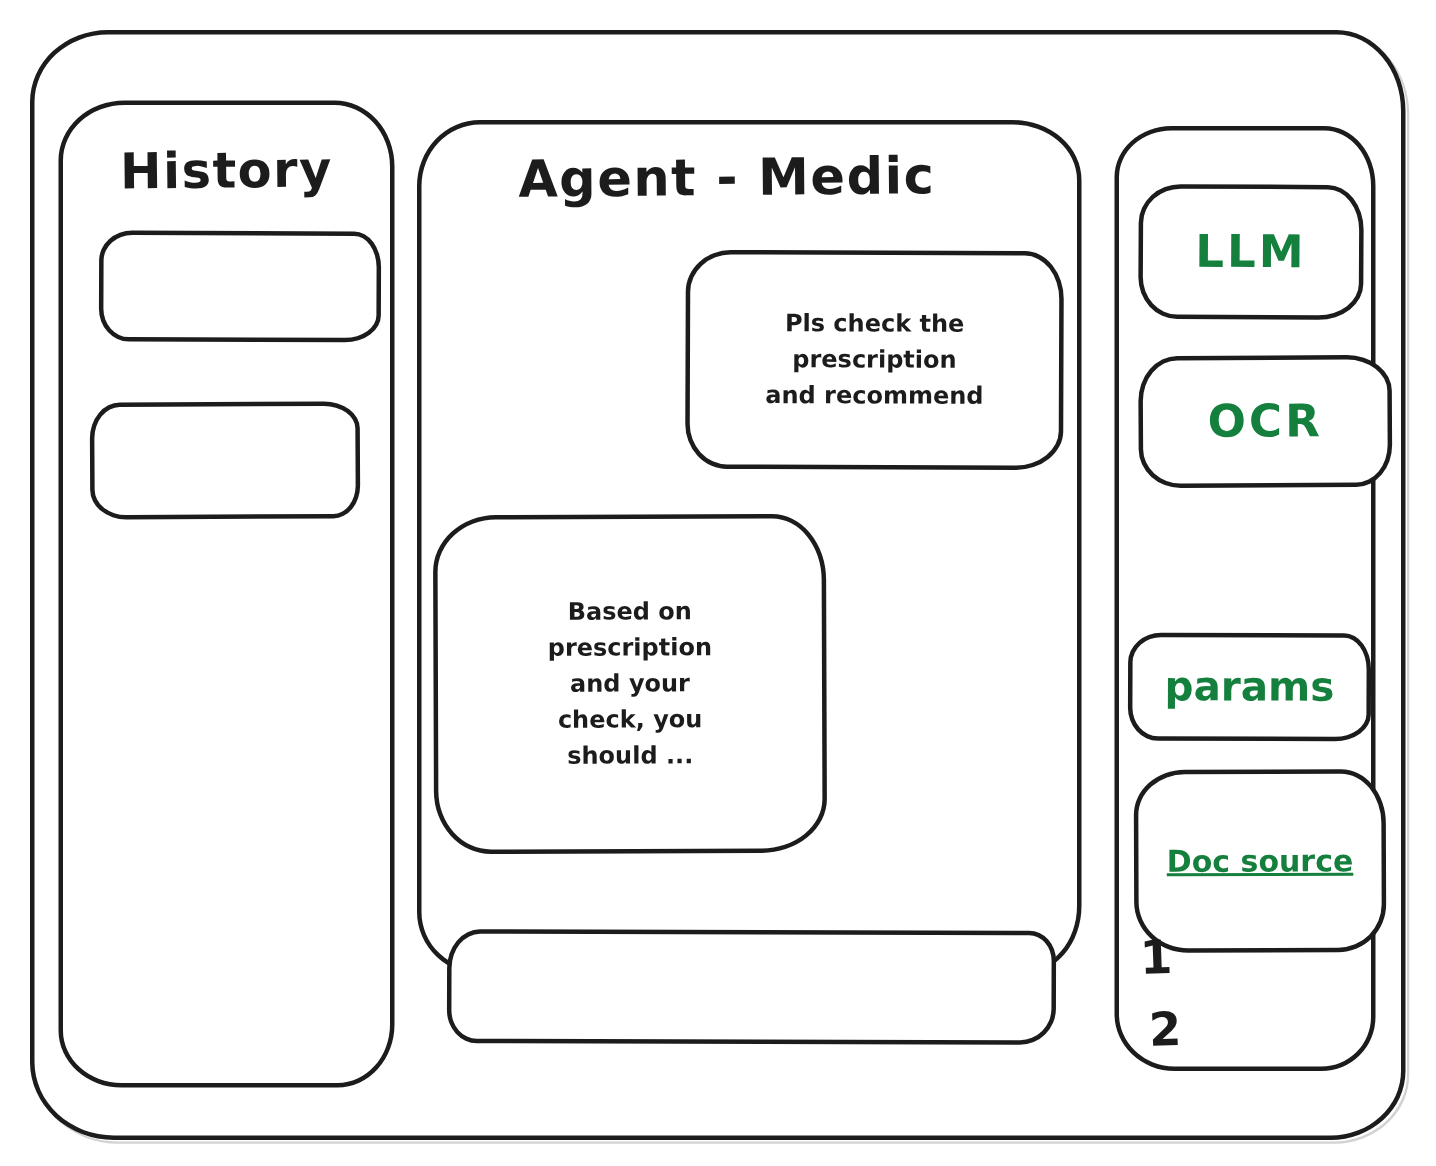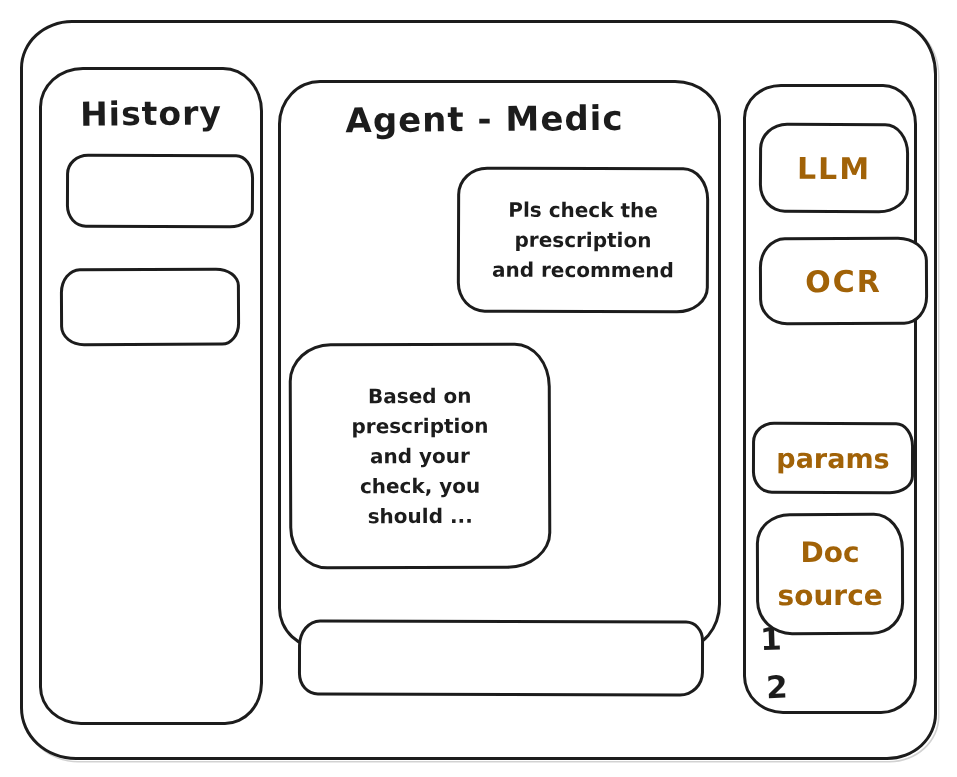--- a/index.html
+++ b/index.html
@@ -81,21 +81,21 @@
     letter-spacing: 1px;
     transform: rotate(-0.5deg);
   }
   .bubble {
     position: absolute;
     border: 3px solid #1c1c1c;
     background: #ffffff;
     box-sizing: border-box;
     white-space: pre-line;
     text-align: center;
-    font-size: 20px;
+    font-size: 16px;
     font-weight: bold;
     line-height: 1.5;
     display: flex;
     align-items: center;
     justify-content: center;
     padding: 6px 8px;
   }
   .bubble.user {
     left: 176px; top: 84px;
     width: 252px; height: 146px;
@@ -128,21 +128,21 @@
     width: 174px; height: 630px;
     border-radius: 38px 34px 36px 40px / 34px 40px 36px 38px;
   }
   .tool-btn {
     position: absolute;
     border: 3px solid #1c1c1c;
     background: #ffffff;
     box-sizing: border-box;
     font-family: "DejaVu Sans", sans-serif;
     font-weight: bold;
-    color: #a16207;
+    color: #15803d;
     display: flex;
     align-items: center;
     justify-content: center;
     text-align: center;
     cursor: pointer;
     padding: 0;
   }
   .tool-btn.llm {
     left: 13px; top: 36px;
     width: 150px; height: 90px;
@@ -161,25 +161,26 @@
   }
   .tool-btn.params {
     left: 6px; top: 335px;
     width: 162px; height: 72px;
     font-size: 27px;
     border-radius: 22px 18px 24px 20px / 20px 24px 18px 22px;
     transform: rotate(0.2deg);
   }
   .tool-btn.doc {
     left: 10px; top: 426px;
-    width: 148px; height: 122px;
-    font-size: 28px;
+    width: 168px; height: 122px;
+    font-size: 20px;
     line-height: 1.55;
     border-radius: 34px 30px 32px 36px / 30px 36px 32px 34px;
     transform: rotate(-0.2deg);
+    text-decoration: underline;
   }
   .doc-src {
     position: absolute;
     font-size: 31px;
     font-weight: bold;
     cursor: pointer;
     transform: rotate(-2deg);
   }
   .doc-src.one { left: 14px; top: 534px; }
   .doc-src.two { left: 20px; top: 582px; }

